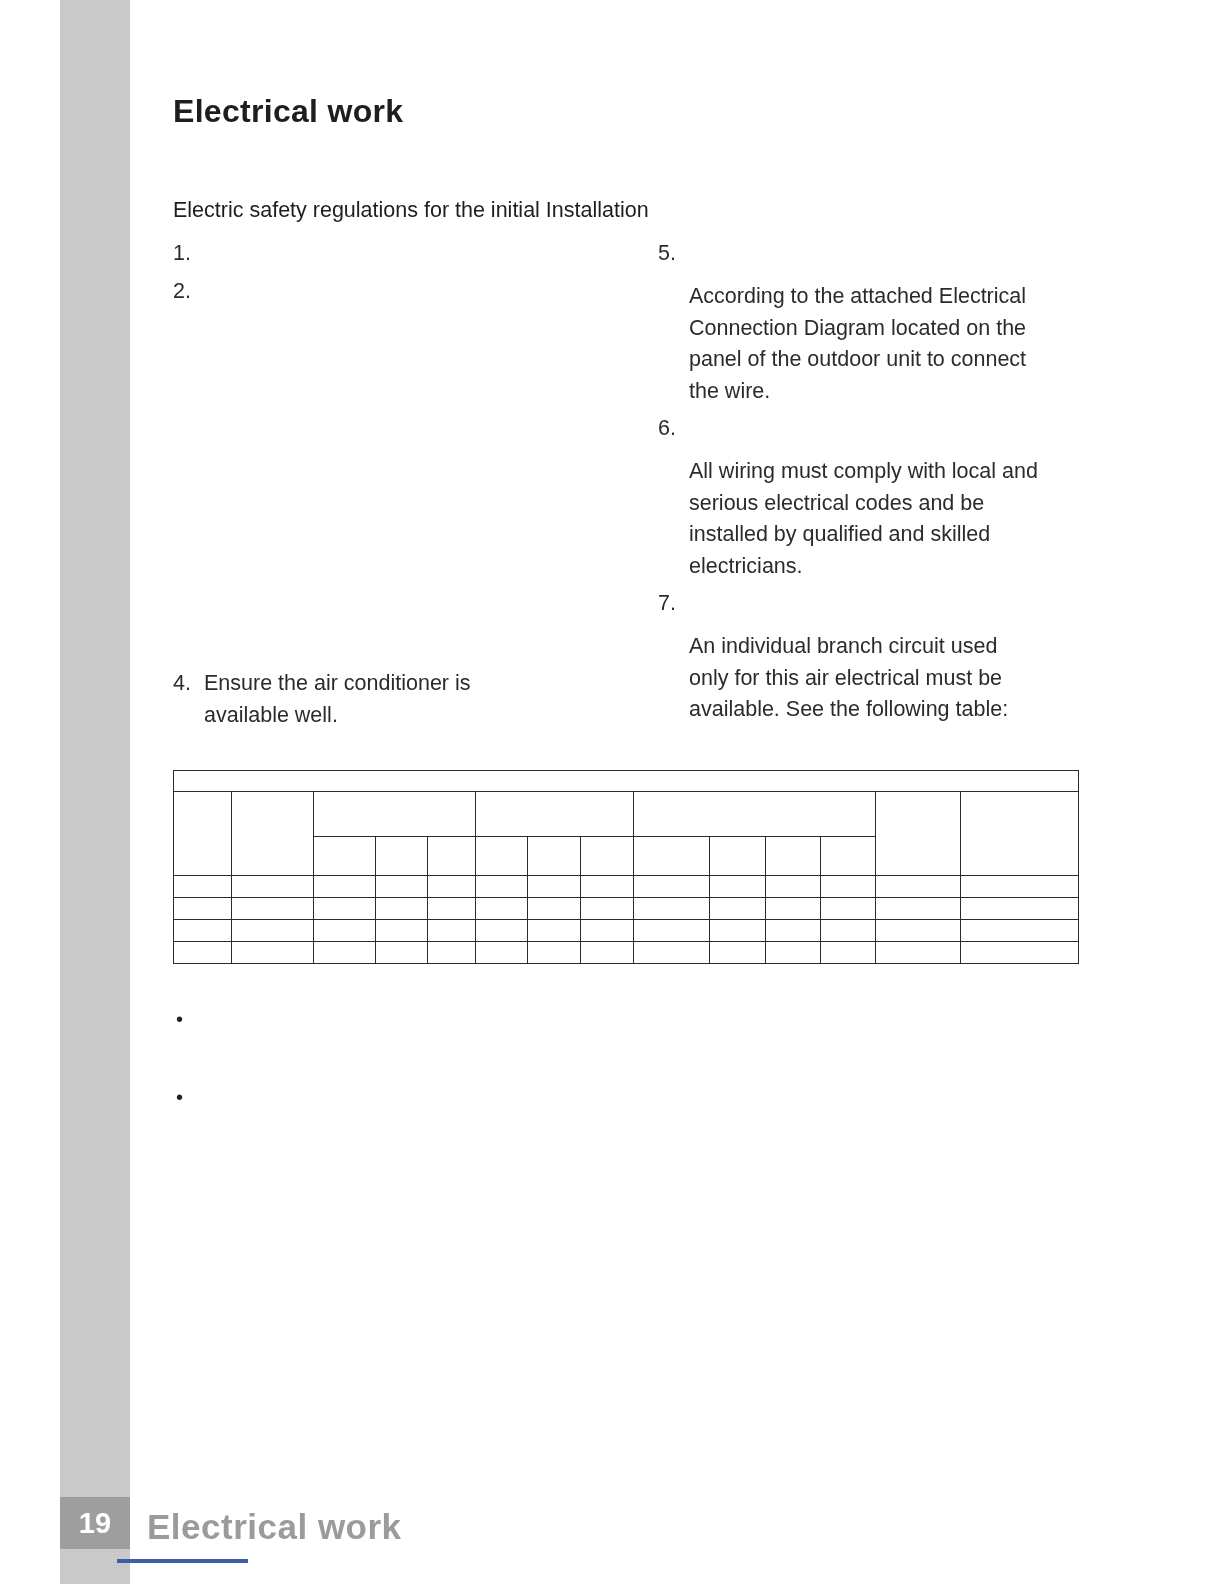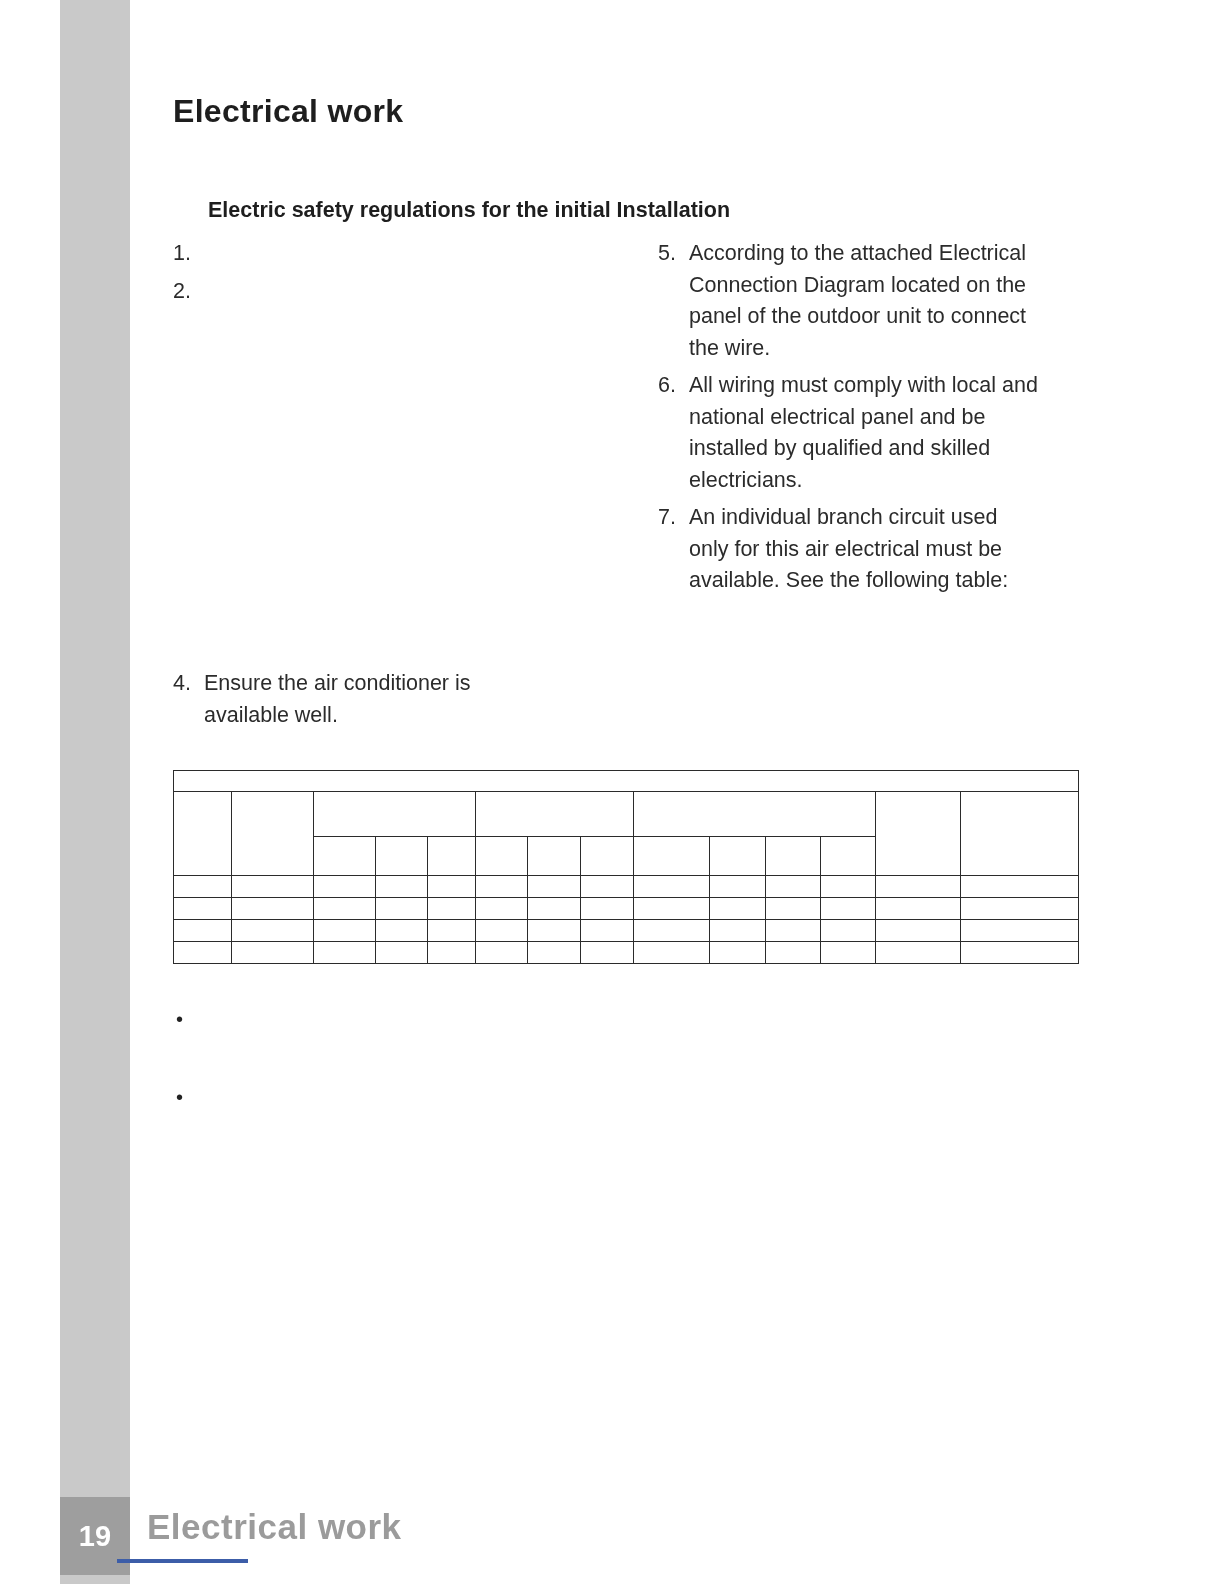--- a/index.html
+++ b/index.html
@@ -19,21 +19,21 @@
   
   .sidebar {
     position: absolute;
     left: 60px; top: 0;
     width: 70px; height: 1584px;
     background: #c9c9c9;
   }
   .page-number-box {
     position: absolute;
     left: 60px; top: 1497px;
-    width: 70px; height: 78px;
+    width: 70px; height: 52px;
     background: #9e9e9e;
     color: #ffffff;
     font-size: 29px;
     font-weight: bold;
     display: flex;
     align-items: center;
     justify-content: center;
   }
 
   
@@ -42,41 +42,40 @@
     left: 173px; top: 93px;
     font-size: 32px;
     font-weight: bold;
     color: #1e1e1e;
     letter-spacing: 0.3px;
   }
   .section-heading {
     position: absolute;
     left: 173px; top: 198px;
     font-size: 21.5px;
-    font-weight: bold;
+    font-weight: normal;
     color: #1e1e1e;
-    margin-left: 35px;
   }
 
   
   .columns {
     position: absolute;
     left: 173px; top: 238px;
     width: 910px;
     display: flex;
     font-size: 21.5px;
     line-height: 31.5px;
     color: #2b2b2b;
   }
   .col-left  { width: 472px; flex: none; }
   .col-right { width: 383px; flex: none; margin-left: 13px; }
   .li { display: flex; margin-bottom: 6px; }
   .li .num { width: 31px; flex: none; }
   .col-left  .li .txt { width: 410px; flex: none; }
-  .col-right .li .txt { width: 352px; flex: none; }
+  .col-right .li .txt { width: 352px; flex: none; margin-top: 43px; }
   .item-4 {
     position: absolute;
     left: 173px; top: 668px;
     width: 380px;
     font-size: 21.5px;
     line-height: 31.5px;
     display: flex;
     color: #2b2b2b;
   }
   .item-4 .num { width: 31px; flex: none; }
@@ -147,21 +146,21 @@
         <span class="txt"></span>
       </div>
     </div>
     <div class="col-right">
       <div class="li">
         <span class="num">5.</span>
         <span class="txt">According to the attached Electrical Connection Diagram located on the panel of the outdoor unit to connect the wire.</span>
       </div>
       <div class="li">
         <span class="num">6.</span>
-        <span class="txt">All wiring must comply with local and national electrical panel and be installed by qualified and skilled electricians.</span>
+        <span class="txt">All wiring must comply with local and serious electrical codes and be installed by qualified and skilled electricians.</span>
       </div>
       <div class="li">
         <span class="num">7.</span>
         <span class="txt">An individual branch circuit used only for this air electrical must be available. See the following table:</span>
       </div>
     </div>
   </div>
 
   <div class="item-4">
     <span class="num">4.</span>

